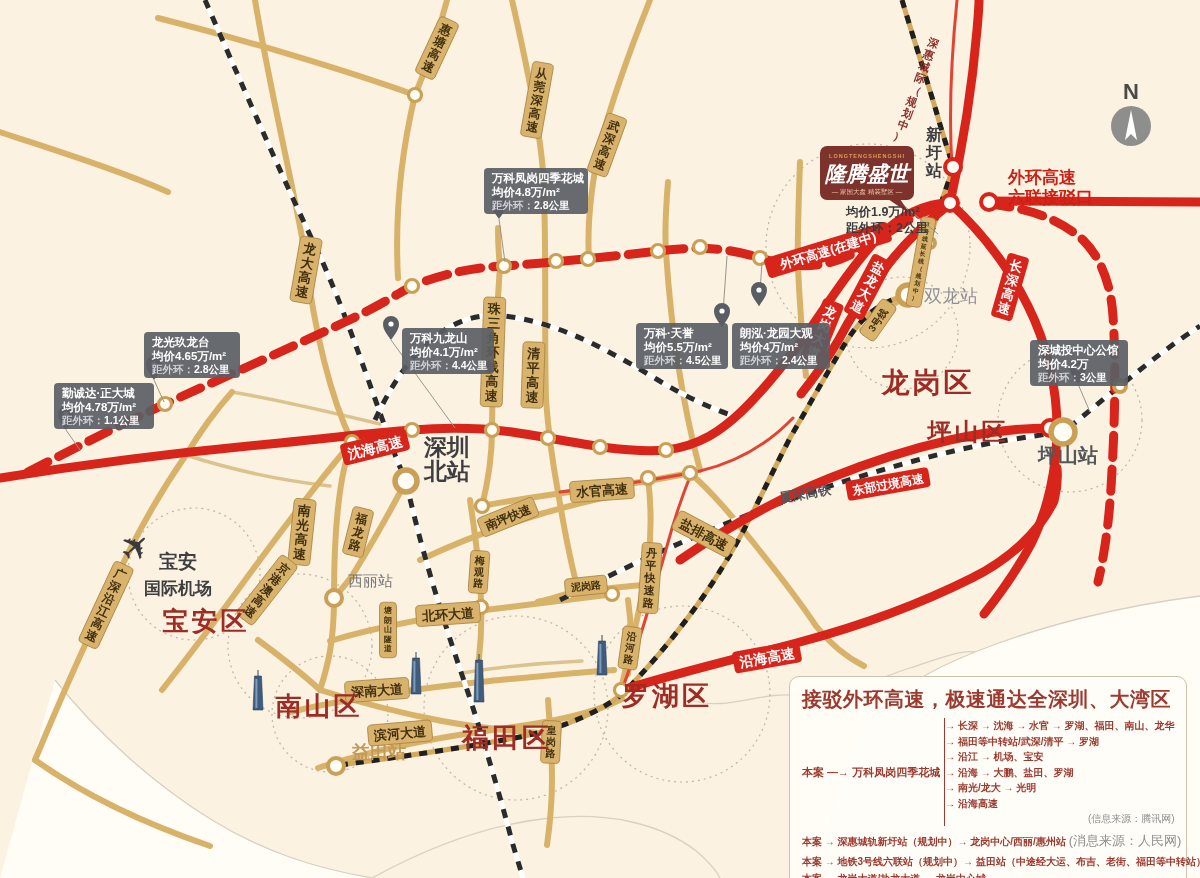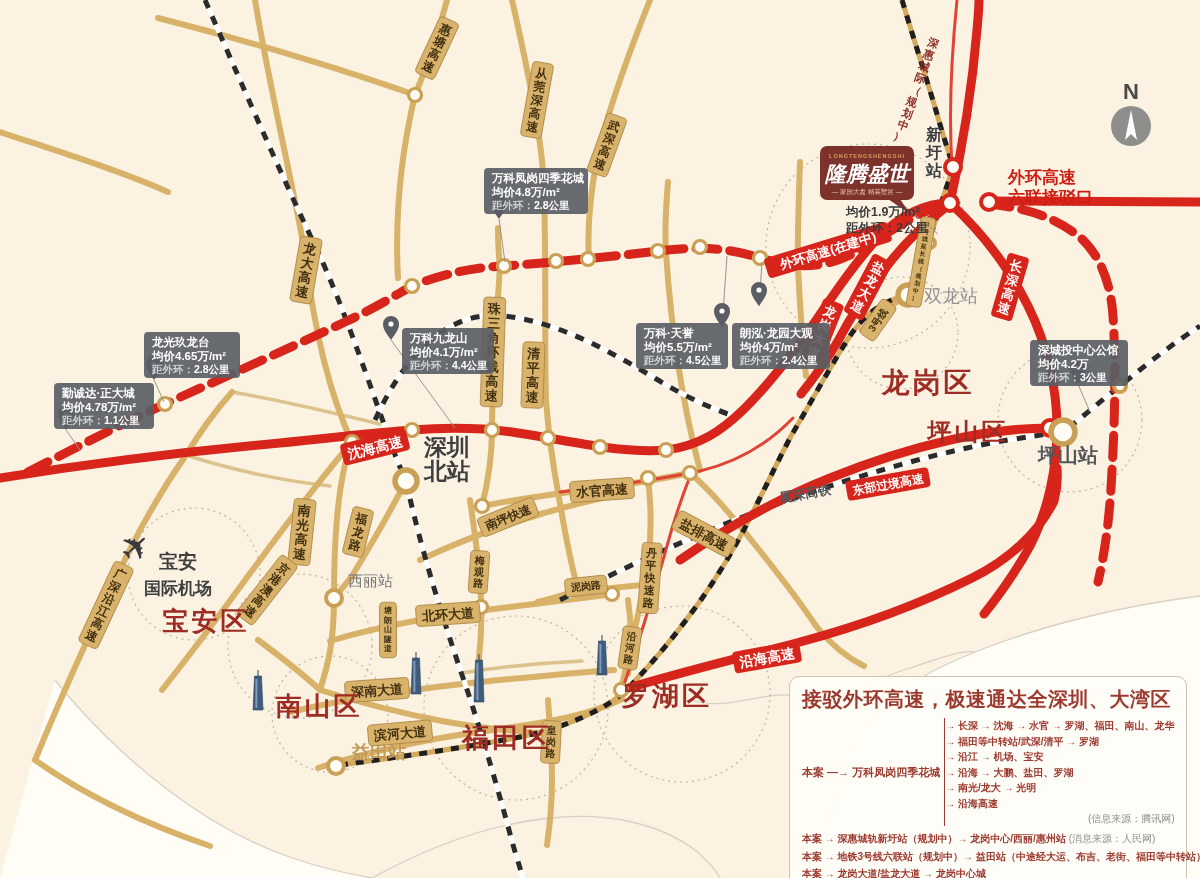--- a/index.html
+++ b/index.html
@@ -10,21 +10,21 @@
     background:rgba(255,253,247,.96);border:1.5px solid #cdc2ae;border-radius:10px;
     padding:9px 12px 10px;color:#9c3a30;}
   .legend-title{font-size:20px;font-weight:bold;letter-spacing:.5px;margin-bottom:5px;}
   .legend-hub{display:flex;align-items:center;}
   .hub-left{font-size:11px;font-weight:bold;white-space:nowrap;}
   .branches{margin-left:4px;border-left:1.5px solid #9c3a30;flex:1;}
   .branch{font-size:10px;font-weight:bold;white-space:nowrap;line-height:1.55;}
   .branch-src{display:block;text-align:right;color:#8f8f8f;font-size:10px;font-weight:normal;margin-top:1px;}
   .routes{margin-top:4px;}
   .route{font-size:10px;font-weight:bold;white-space:nowrap;line-height:1.75;}
-  .route .note{font-size:10px;color:#8f8f8f;font-weight:normal;}
+  .route .note{font-size:13px;color:#8f8f8f;font-weight:normal;}
 </style>
 </head>
 <body>
 
 <div id="stage">
   <svg id="map-svg" width="1200" height="878" viewBox="0 0 1200 878">
       <path d="M55,680 C95,730 150,782 212,820 C264,852 315,868 372,878 L0,878 Z" fill="#fffdf6"></path>
       <path d="M1200,596 C1120,606 1040,626 975,652 C930,670 900,688 878,712 C852,740 838,775 832,812 C828,840 827,860 827,878 L1200,878 Z" fill="#fffdf6"></path>
       <path d="M55,680 C95,730 150,782 212,820 C264,852 315,868 372,878" fill="none" stroke="#d8d0c2" stroke-width="1.3"></path>
       <path d="M1200,596 C1120,606 1040,626 975,652 C930,670 900,688 878,712 C852,740 838,775 832,812 C828,840 827,860 827,878" fill="none" stroke="#d8d0c2" stroke-width="1.3"></path>

